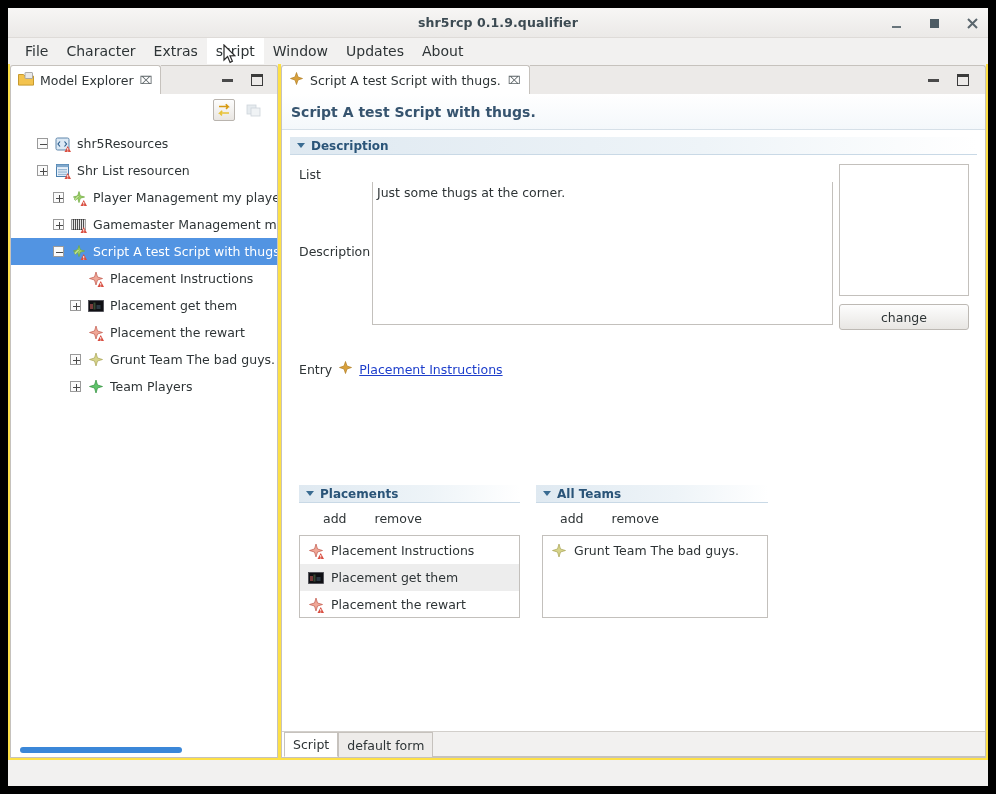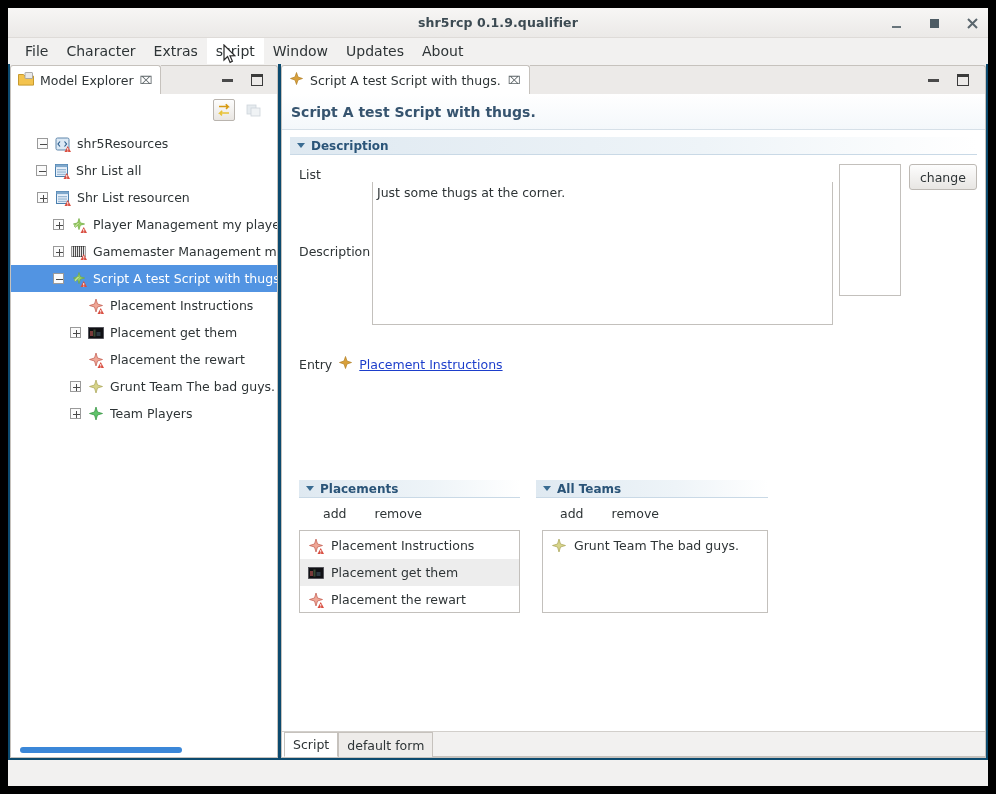--- a/index.html
+++ b/index.html
@@ -8,21 +8,21 @@
     width: 996px; height: 794px;
     background: #000;
     font-family: "DejaVu Sans", "Liberation Sans", sans-serif;
     overflow: hidden;
   }
 
   #app {
     position: absolute;
     left: 8px; top: 8px;
     width: 980px; height: 778px;
-    background: #0c4a6e;
+    background: #fde047;
     display: flex;
     flex-direction: column;
     overflow: hidden;
     justify-content: space-between;
   }
 
   
   .titlebar {
     height: 30px;
     flex: 0 0 30px;
@@ -347,21 +347,21 @@
     font-size: 12.5px;
     color: #2e3436;
     padding: 3px 4px;
     font-family: "DejaVu Sans", "Liberation Sans", sans-serif;
     resize: none;
     outline: none;
     min-width: 0;
   }
   .img-col {
     width: 138px; flex: 0 0 138px;
-    display: flex; gap: 8px;
+    display: flex; flex-direction: column; gap: 8px;
     padding-top: 1px;
   }
   .img-box {
     width: 130px; height: 132px;
     background: #ffffff;
     border: 1px solid #c3c0bc;
   }
   .change-btn {
     width: 130px; height: 26px;
     background: linear-gradient(to bottom,#fdfdfd 0%,#e8e6e3 100%);
@@ -549,36 +549,20 @@
               <span class="tree-icon">
                 <svg width="16" height="16" viewBox="0 0 16 16">
                   <rect x="1" y="2" width="13" height="12" rx="1.5" fill="#dce9f5" stroke="#5f86ab" stroke-width="1"></rect>
                   <path d="M5 5.5 L3 8 L5 10.5 M9.5 5.5 L11.5 8 L9.5 10.5" fill="none" stroke="#2b5d8c" stroke-width="1.2"></path>
                   <path d="M9.5 16 L16 16 L12.75 10 Z" fill="#d94f42"></path>
                   <rect x="12.3" y="12" width="0.9" height="2.2" fill="#fff"></rect>
                   <rect x="12.3" y="14.7" width="0.9" height="0.9" fill="#fff"></rect>
                 </svg>
               </span>
               <span class="tree-label">shr5Resources</span>
-            </div>
-            <div class="tree-row" style="padding-left: 25px;">
-              <span class="twisty"></span>
-              <span class="tree-icon">
-                <svg width="16" height="16" viewBox="0 0 16 16">
-                  <rect x="1.5" y="1.5" width="12" height="12" fill="#e7f0fa" stroke="#4a7fae" stroke-width="1"></rect>
-                  <rect x="1.5" y="1.5" width="12" height="2.6" fill="#7fa8cc"></rect>
-                  <rect x="3" y="6" width="9" height="1.3" fill="#9bb9d4"></rect>
-                  <rect x="3" y="8.4" width="9" height="1.3" fill="#9bb9d4"></rect>
-                  <rect x="3" y="10.8" width="9" height="1.3" fill="#9bb9d4"></rect>
-                  <path d="M9.5 16 L16 16 L12.75 10 Z" fill="#d94f42"></path>
-                  <rect x="12.3" y="12" width="0.9" height="2.2" fill="#fff"></rect>
-                  <rect x="12.3" y="14.7" width="0.9" height="0.9" fill="#fff"></rect>
-                </svg>
-              </span>
-              <span class="tree-label">Shr List all</span>
             </div>
             <div class="tree-row" style="padding-left: 26px;">
               <span class="twisty plus"></span>
               <span class="tree-icon">
                 <svg width="16" height="16" viewBox="0 0 16 16">
                   <rect x="1.5" y="1.5" width="12" height="12" fill="#e7f0fa" stroke="#4a7fae" stroke-width="1"></rect>
                   <rect x="1.5" y="1.5" width="12" height="2.6" fill="#7fa8cc"></rect>
                   <rect x="3" y="6" width="9" height="1.3" fill="#9bb9d4"></rect>
                   <rect x="3" y="8.4" width="9" height="1.3" fill="#9bb9d4"></rect>
                   <rect x="3" y="10.8" width="9" height="1.3" fill="#9bb9d4"></rect>

